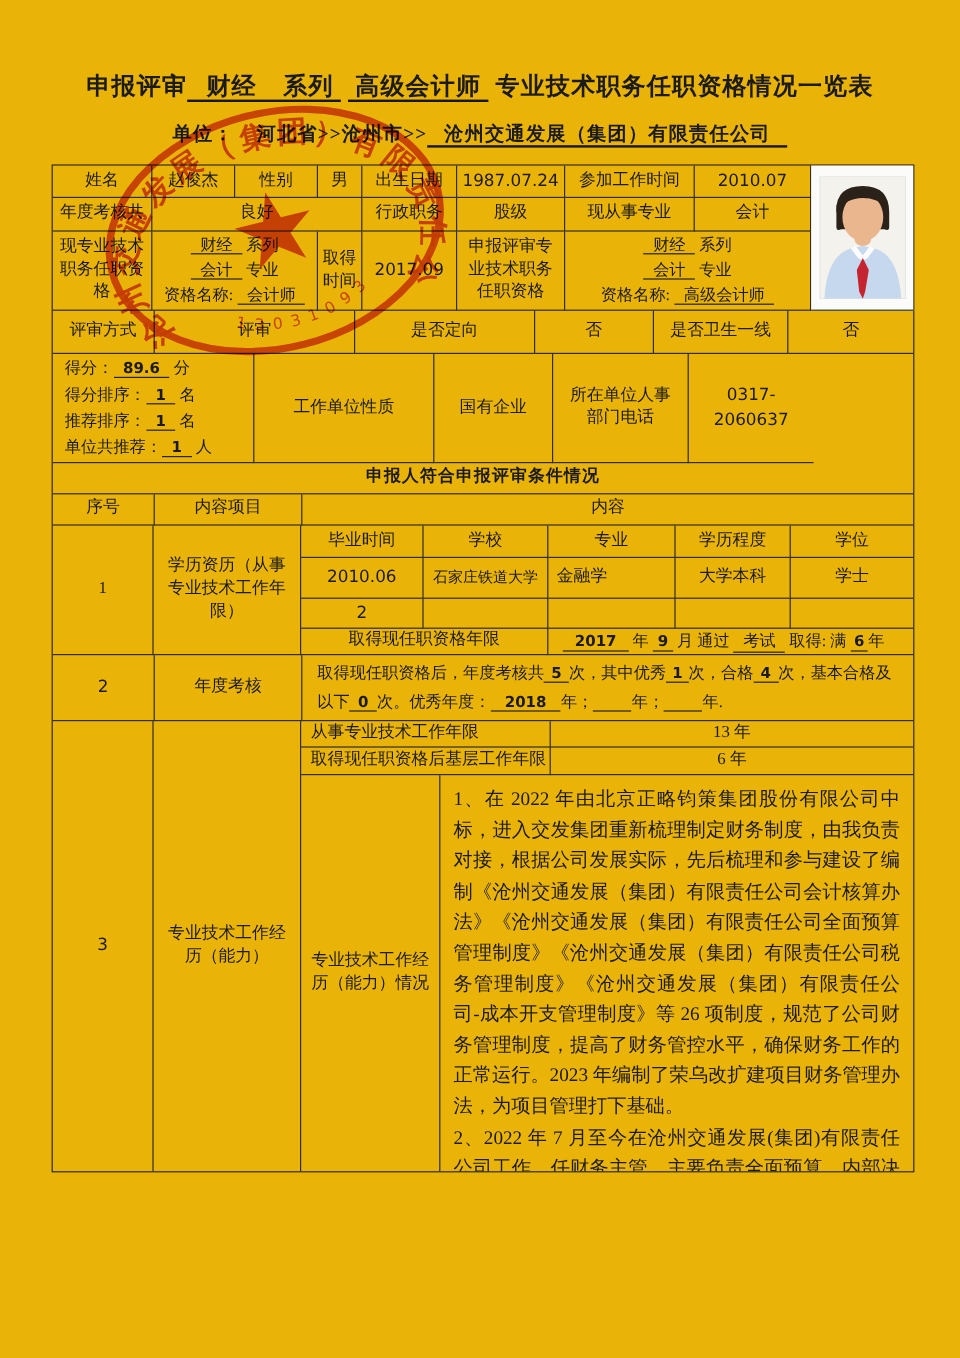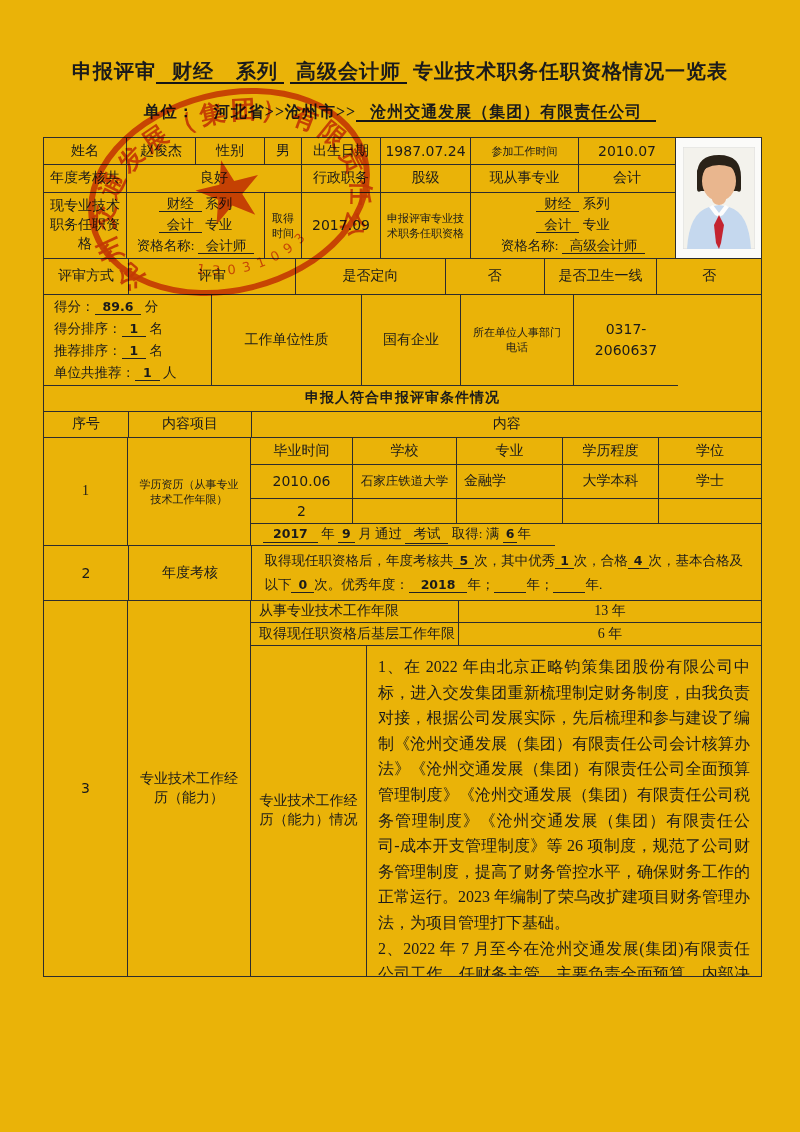--- a/index.html
+++ b/index.html
@@ -29,21 +29,21 @@
   .row { display:flex; }
   .c {
     border-right:1.4px solid #2d2d2d; border-bottom:1.4px solid #2d2d2d;
     box-sizing:border-box; display:flex; align-items:center; justify-content:center;
     text-align:center; font-size:14px; overflow:hidden; line-height:1.35;
     padding:1px 2px;
   }
   .nr { border-right:none !important; }
   .nb { border-bottom:none !important; }
   .left { justify-content:flex-start; text-align:left; }
-  .small { font-size:11px; }
+  .small { font-size:14px; }
   .score-block { text-align:left; line-height:1.62; font-size:13.5px; padding-left:10px; }
   .qual-block { text-align:center; line-height:1.55; font-size:13.5px; }
   .qual-block .ln { display:block; }
   .annual-text { text-align:left; line-height:1.75; font-size:13.5px; padding:2px 12px; }
   .exp-text { text-align:left; font-size:16px; line-height:1.6; padding:8px 11px 4px 11px; align-items:flex-start; }
   .exp-text p { margin:0; text-align:justify; }
   .photo-cell { background:#fbfbf9; }
 
   
   .stamp {
@@ -179,20 +179,21 @@
           <div class="c nr" style="width:102px;height:34px;">学士</div>
         </div>
         <div class="row">
           <div class="c num" style="width:102px;height:25px;">2</div>
           <div class="c" style="width:104px;height:25px;"></div>
           <div class="c" style="width:106px;height:25px;"></div>
           <div class="c" style="width:96px;height:25px;"></div>
           <div class="c nr" style="width:102px;height:25px;"></div>
         </div>
         <div class="row">
+          <div class="c" style="width:206px;height:22px;">取得现任职资格年限</div>
           <div class="c nr left" style="width:304px;height:22px;padding-left:12px;font-size:13.5px;">
             <span class="uline numb" style="font-size:12.5px;padding:0 10px;">2017</span>&nbsp;<span>年</span>&nbsp;<span class="uline numb" style="font-size:12.5px;padding:0 4px;">9</span>&nbsp;<span>月 通过</span>&nbsp;<span class="uline">考试</span>&nbsp;<span>取得: 满</span>&nbsp;<span class="uline numb" style="font-size:12.5px;padding:0 3px;">6</span><span>年</span>
           </div>
         </div>
       </div>
     </div>
 
     <div class="row">
       <div class="c num" style="width:85px;height:55px;">2</div>
       <div class="c" style="width:124px;height:55px;">年度考核</div>

